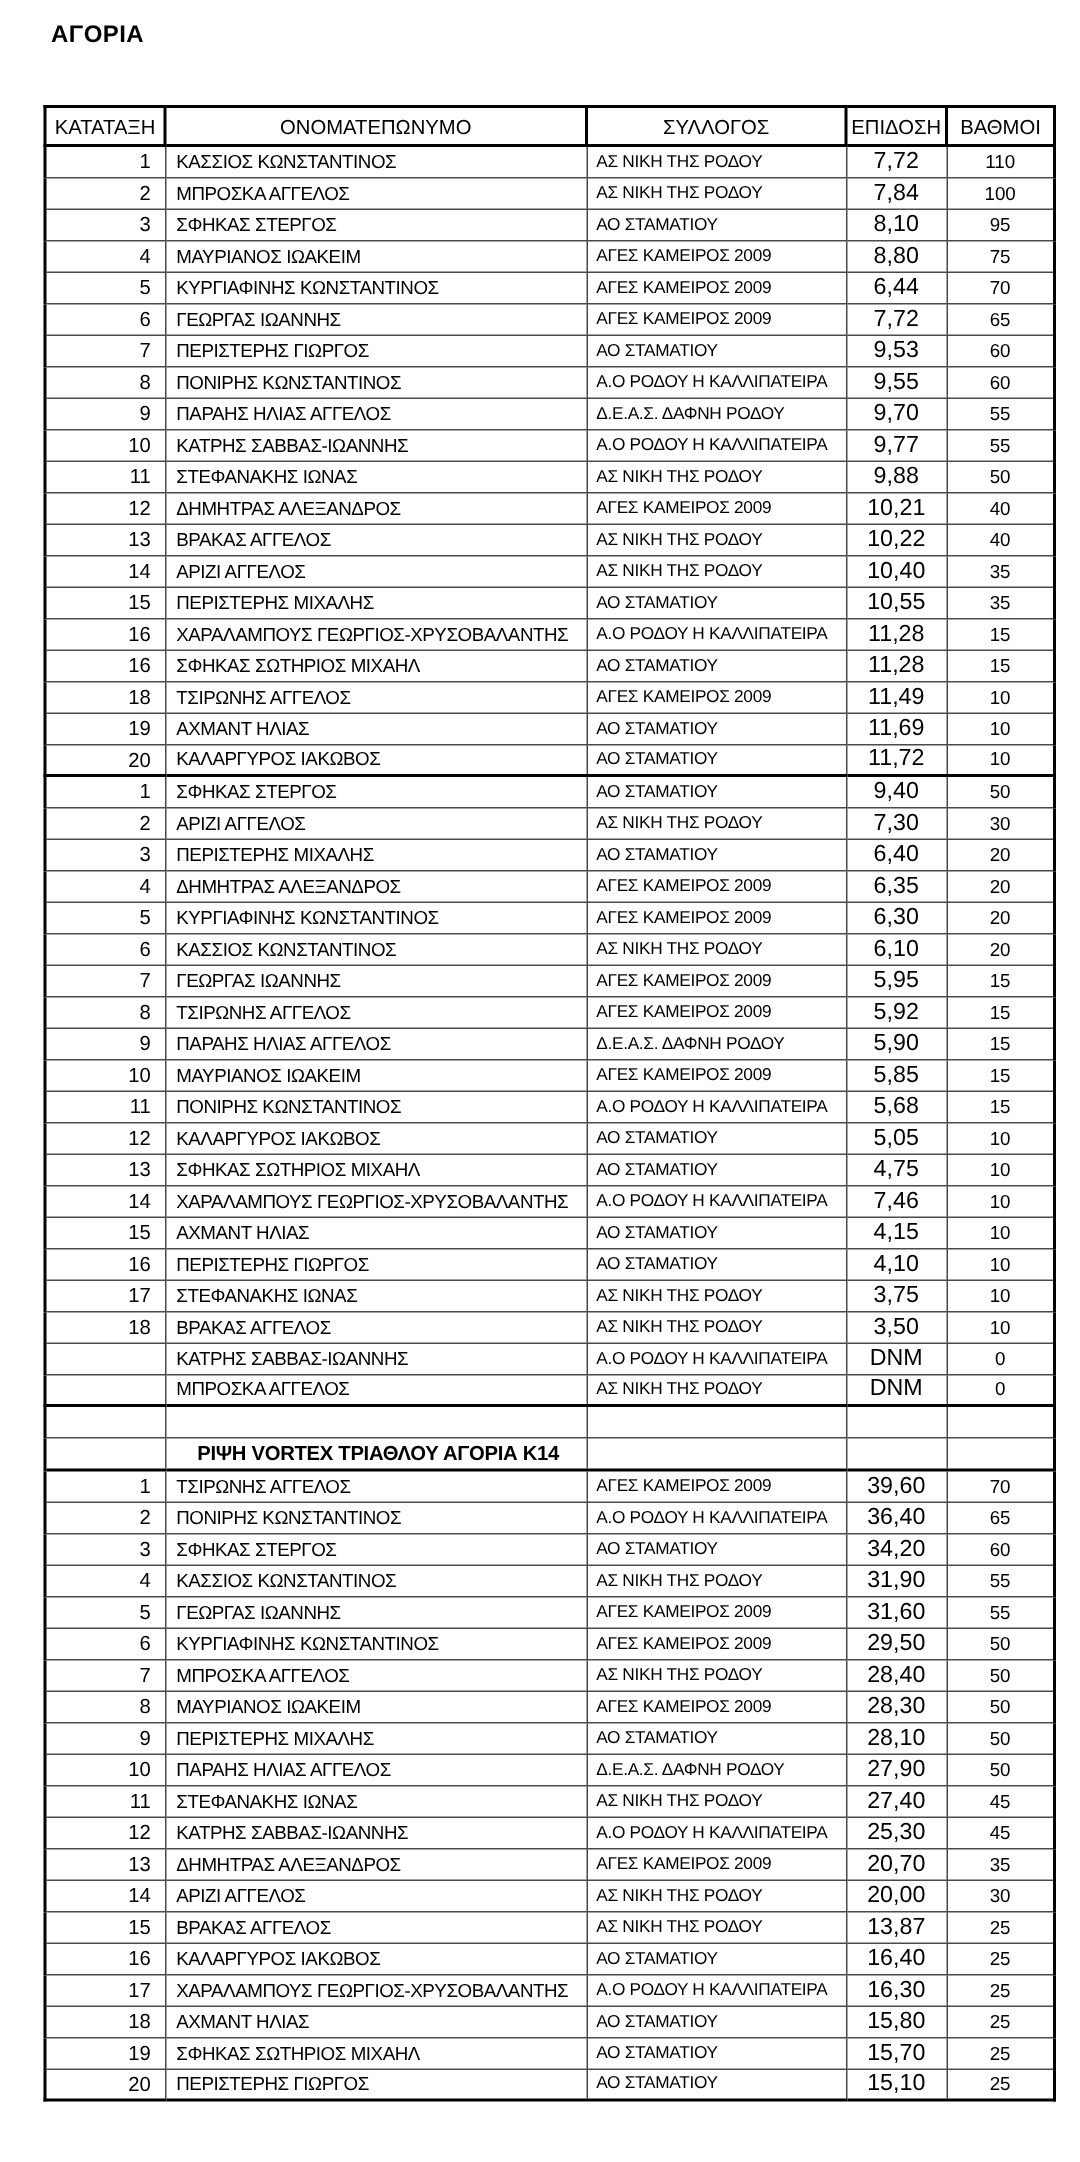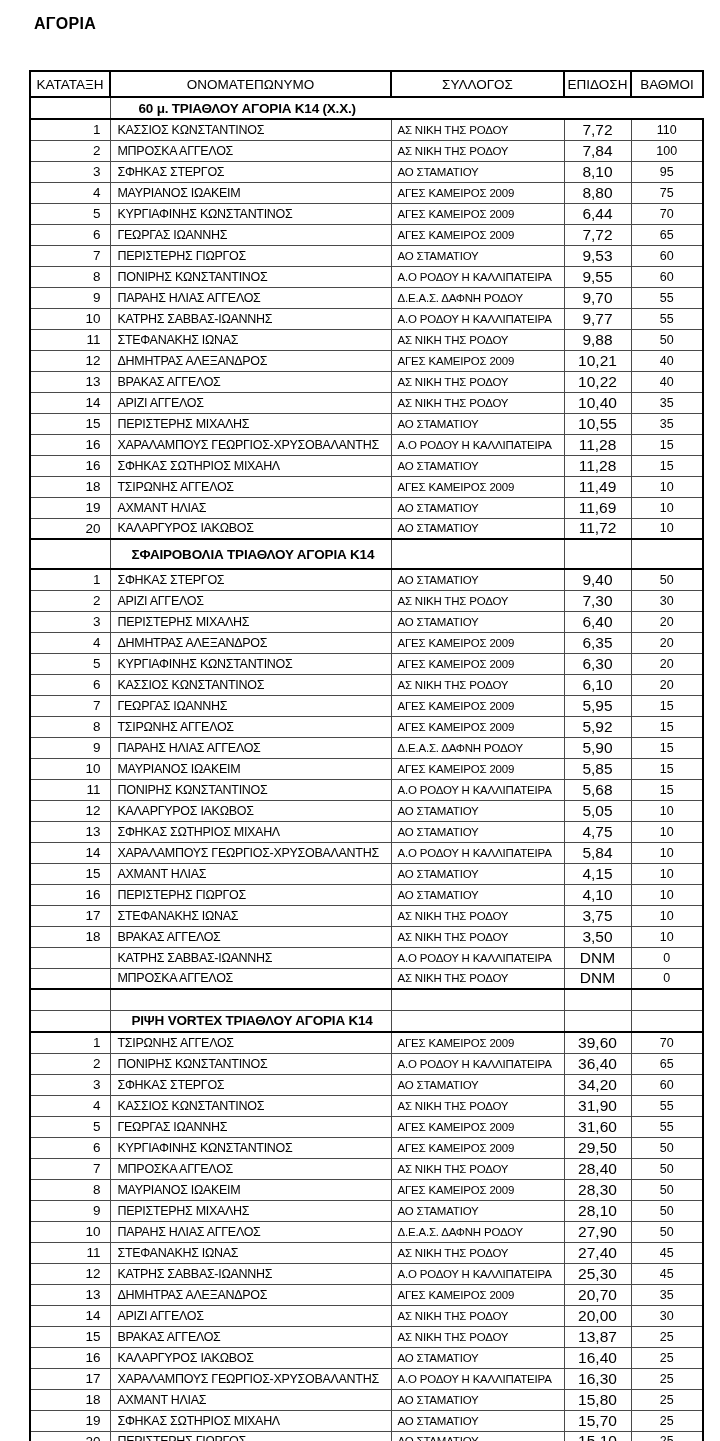--- a/index.html
+++ b/index.html
@@ -96,24 +96,20 @@
     <thead>
       <tr>
         <th>ΚΑΤΑΤΑΞΗ</th>
         <th>ΟΝΟΜΑΤΕΠΩΝΥΜΟ</th>
         <th>ΣΥΛΛΟΓΟΣ</th>
         <th>ΕΠΙΔΟΣΗ</th>
         <th>ΒΑΘΜΟΙ</th>
       </tr>
     </thead>
     <tbody id="table-body">
-        <tr class="title-row title-plain">
-          <td class="c-rank"></td>
-          <td class="c-title" colspan="4">60 μ.  ΤΡΙΑΘΛΟΥ ΑΓΟΡΙΑ Κ14 (Χ.Χ.)</td>
-        </tr>
         <tr class="data-row sec-first">
           <td class="c-rank">1</td>
           <td class="c-name">ΚΑΣΣΙΟΣ ΚΩΝΣΤΑΝΤΙΝΟΣ</td>
           <td class="c-club">ΑΣ ΝΙΚΗ ΤΗΣ ΡΟΔΟΥ</td>
           <td class="c-perf">7,72</td>
           <td class="c-pts">110</td>
         </tr>
         <tr class="data-row">
           <td class="c-rank">2</td>
           <td class="c-name">ΜΠΡΟΣΚΑ ΑΓΓΕΛΟΣ</td>
@@ -240,27 +236,20 @@
           <td class="c-perf">11,69</td>
           <td class="c-pts">10</td>
         </tr>
         <tr class="data-row sec-last">
           <td class="c-rank">20</td>
           <td class="c-name">ΚΑΛΑΡΓΥΡΟΣ ΙΑΚΩΒΟΣ</td>
           <td class="c-club">ΑΟ ΣΤΑΜΑΤΙΟΥ</td>
           <td class="c-perf">11,72</td>
           <td class="c-pts">10</td>
         </tr>
-        <tr class="title-row title-bordered tall">
-          <td class="c-rank"></td>
-          <td class="c-name c-title">ΣΦΑΙΡΟΒΟΛΙΑ ΤΡΙΑΘΛΟΥ ΑΓΟΡΙΑ Κ14</td>
-          <td class="c-club"></td>
-          <td class="c-perf"></td>
-          <td class="c-pts"></td>
-        </tr>
         <tr class="data-row sec-first">
           <td class="c-rank">1</td>
           <td class="c-name">ΣΦΗΚΑΣ ΣΤΕΡΓΟΣ</td>
           <td class="c-club">ΑΟ ΣΤΑΜΑΤΙΟΥ</td>
           <td class="c-perf">9,40</td>
           <td class="c-pts">50</td>
         </tr>
         <tr class="data-row">
           <td class="c-rank">2</td>
           <td class="c-name">ΑΡΙΖΙ ΑΓΓΕΛΟΣ</td>
@@ -342,21 +331,21 @@
           <td class="c-rank">13</td>
           <td class="c-name">ΣΦΗΚΑΣ ΣΩΤΗΡΙΟΣ ΜΙΧΑΗΛ</td>
           <td class="c-club">ΑΟ ΣΤΑΜΑΤΙΟΥ</td>
           <td class="c-perf">4,75</td>
           <td class="c-pts">10</td>
         </tr>
         <tr class="data-row">
           <td class="c-rank">14</td>
           <td class="c-name">ΧΑΡΑΛΑΜΠΟΥΣ ΓΕΩΡΓΙΟΣ-ΧΡΥΣΟΒΑΛΑΝΤΗΣ</td>
           <td class="c-club">Α.Ο ΡΟΔΟΥ Η ΚΑΛΛΙΠΑΤΕΙΡΑ</td>
-          <td class="c-perf">5,84</td>
+          <td class="c-perf">7,46</td>
           <td class="c-pts">10</td>
         </tr>
         <tr class="data-row">
           <td class="c-rank">15</td>
           <td class="c-name">ΑΧΜΑΝΤ ΗΛΙΑΣ</td>
           <td class="c-club">ΑΟ ΣΤΑΜΑΤΙΟΥ</td>
           <td class="c-perf">4,15</td>
           <td class="c-pts">10</td>
         </tr>
         <tr class="data-row">

